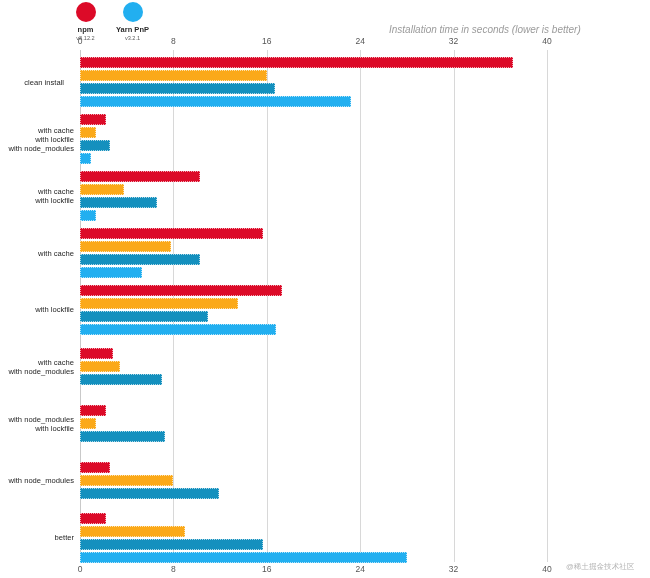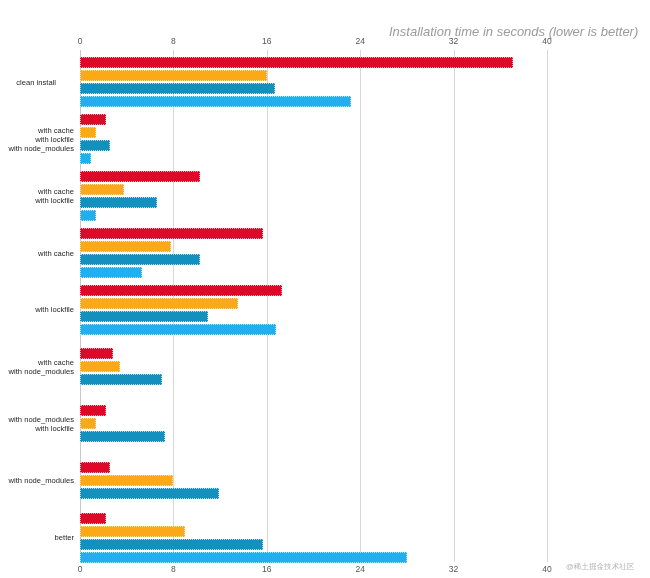--- a/index.html
+++ b/index.html
@@ -16,21 +16,21 @@
   
   .legend{position:absolute;left:62px;top:2px;display:flex;gap:0px;}
   .legend-item{width:47px;display:flex;flex-direction:column;align-items:center;}
   .legend-dot{width:20px;height:20px;border-radius:50%;display:block;}
   .legend-name{font-size:7.5px;font-weight:bold;color:#2b2b2b;margin-top:3px;line-height:9px;white-space:nowrap;}
   .legend-ver{font-size:5.6px;color:#5b5b5b;margin-top:1px;line-height:7px;white-space:nowrap;}
 
   
   .axis-title{
     position:absolute;left:389px;top:24px;
-    font-size:13px;font-style:italic;color:#9b9b9b;white-space:nowrap;
+    font-size:10px;font-style:italic;color:#9b9b9b;white-space:nowrap;
   }
 
   
   .plot{position:absolute;left:80px;top:50px;width:467px;height:512px;}
   .gridline{position:absolute;top:0;bottom:0;width:1px;background:#d8d8d8;}
   .tick-label{
     position:absolute;font-size:8.5px;color:#555;transform:translateX(-50%);
     white-space:nowrap;
   }
   .tick-top{top:36px;}
@@ -56,20 +56,30 @@
     position:absolute;left:566px;top:562px;
     font-size:7.6px;color:#b4b4b4;white-space:nowrap;
   }
 </style>
 </head>
 <body>
 
 <div id="stage">
 
   <div class="legend" id="legend">
+      <div class="legend-item">
+        <span class="legend-dot" style="background: rgb(220, 10, 40);"></span>
+        <div class="legend-name">npm</div>
+        <div class="legend-ver">v8.12.2</div>
+      </div>
+      <div class="legend-item">
+        <span class="legend-dot" style="background: rgb(34, 175, 240);"></span>
+        <div class="legend-name">Yarn PnP</div>
+        <div class="legend-ver">v3.2.1</div>
+      </div>
     </div>
 
   <div class="axis-title">Installation time in seconds (lower is better)</div>
 
   <div class="axis-line"></div>
 
   <div id="ticks-top">
       <div class="tick-label tick-top" style="left: 80px;">0</div>
       <div class="tick-label tick-top" style="left: 173.4px;">8</div>
       <div class="tick-label tick-top" style="left: 266.8px;">16</div>
@@ -205,21 +215,21 @@
         <div class="bar-row">
           <div class="bar" title="Yarn: 15.7s" style="width: 183.298px; background: rgb(20, 144, 190);"></div>
         </div>
         <div class="bar-row">
           <div class="bar" title="Yarn PnP: 28s" style="width: 326.9px; background: rgb(34, 175, 240);"></div>
         </div>
       </div>
     </div>
 
   <div id="cats">
-      <div class="cat-label" style="width: 56px; left: 0px; top: 77.8444px; position: absolute;">clean install</div>
+      <div class="cat-label" style="width: 64px; left: 0px; top: 77.8444px; position: absolute;">clean install</div>
       <div class="cat-label" style="width: 74px; left: 0px; top: 125.533px; position: absolute;">with cache
 with lockfile
 with node_modules</div>
       <div class="cat-label" style="width: 74px; left: 0px; top: 187.022px; position: absolute;">with cache
 with lockfile</div>
       <div class="cat-label" style="width: 74px; left: 0px; top: 248.511px; position: absolute;">with cache</div>
       <div class="cat-label" style="width: 74px; left: 0px; top: 305.4px; position: absolute;">with lockfile</div>
       <div class="cat-label" style="width: 74px; left: 0px; top: 357.689px; position: absolute;">with cache
 with node_modules</div>
       <div class="cat-label" style="width: 74px; left: 0px; top: 414.578px; position: absolute;">with node_modules

